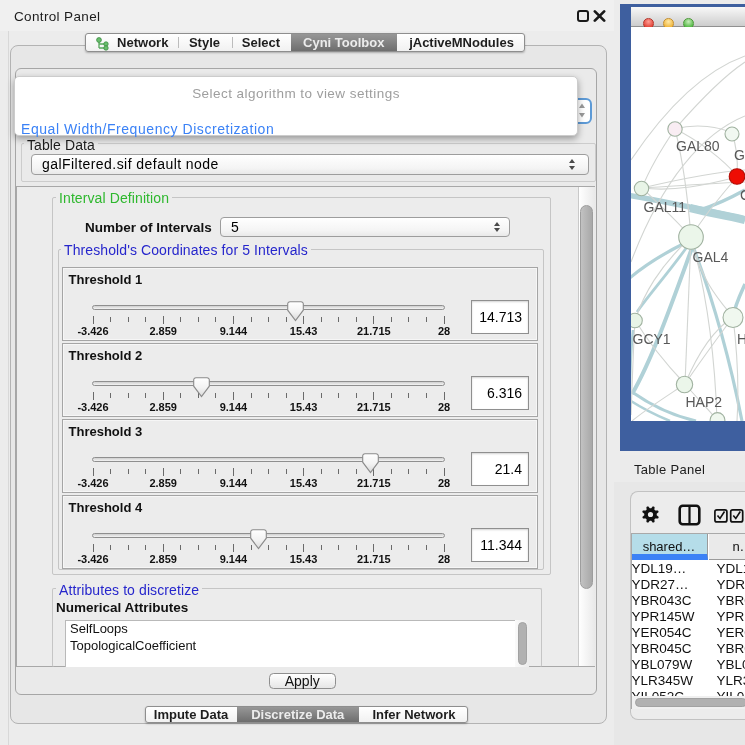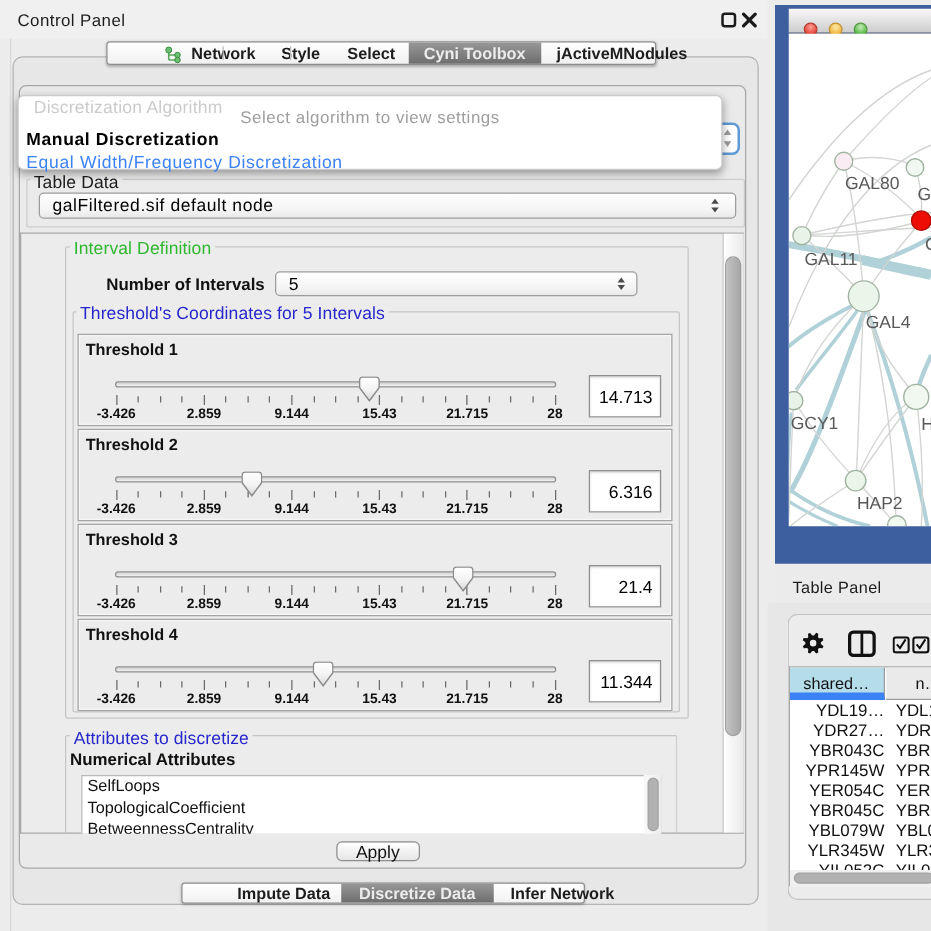--- a/index.html
+++ b/index.html
@@ -9,21 +9,21 @@
 
 #titlebar { left:0; top:0; width:614px; height:31px; background:#f0f0f0;padding-left:23px; }
 #titlebar span { position:absolute; left:14px; top:8.5px; font-size:13.5px; letter-spacing:0.35px; color:#1c1c1c; }
 #leftedge { left:8px; top:31px; width:1px; height:714px; background:#d8d8d8; }
 #icon-sq { left:577px; top:10px; width:12px; height:12px; border:2px solid #1a1a1a; border-radius:3px; }
 #icon-x  { left:593px; top:9px; width:13px; height:14px; }
 
 .tabbar { position:absolute; border:1px solid #8e8e8e; border-radius:3px;
   background:linear-gradient(#ffffff,#f1f1f1); box-shadow:0 1px 2px rgba(0,0,0,0.25); }
 .tseg { position:absolute; top:0; height:100%; font-size:13px; font-weight:700; color:#1d1d1d;
-  text-align:center; line-height:18px;margin-left:36px; }
+  text-align:center; line-height:18px; }
 .tsel { background:linear-gradient(#979797,#6e6e6e); color:#ececec; }
 .tsep { position:absolute; top:3px; bottom:3px; width:1px; background:#bcbcbc; }
 
 #outerpanel { left:10px; top:45px; width:597px; height:678.5px; background:#e7e7e7;
   border:1px solid #b3b3b3; border-radius:8px; }
 #algopanel { left:15px; top:68px; width:582px; height:627px; background:#eaeaea;
   border:1px solid #a6a6a6; border-radius:6px; }
 
 
 #popup { left:14px; top:76px; width:564px; height:60px; background:#ffffff; border:1px solid #cccccc;
@@ -86,21 +86,21 @@
 #tpbg { left:614px; top:482px; width:131px; height:263px; background:#e7e7e7; }
 #tpanel { left:629.5px; top:490.5px; width:116px; height:229.5px; background:#ececec;
   border:1px solid #c2c2c2; border-radius:8px 0 0 8px; border-right:none; }
 
 #tbl { left:630.5px; top:533px; width:114.5px; height:175.5px; background:#fff; border-left:1px solid #a9a9a9; border-top:1px solid #a9a9a9; overflow:hidden; }
 #th1 { position:absolute; left:0; top:0; width:76px; height:26px; background:#b5dde9; border-right:1px solid #9a9a9a; border-bottom:6px solid #3b82f6;
   font-size:13px; color:#111; text-align:center; line-height:26px; }
 #th2 { position:absolute; left:77px; top:0; width:68px; height:26px; background:#eaeaea; border-bottom:1px solid #9a9a9a;
   font-size:13px; color:#111; text-align:center; line-height:26px; }
 .trow { position:absolute; left:0; width:115px; height:16.1px; font-size:13.5px; color:#111; }
-.tc1 { position:absolute; left:0; width:76px; text-align:right; }
+.tc1 { position:absolute; left:0; width:76px; text-align:left; }
 .tc2 { position:absolute; left:85px; }
 #hsb { position:absolute; left:0px; top:161.5px; width:115px; height:14px; background:#f0f0f0; }
 #hsb i { position:absolute; left:3px; top:2.5px; width:112px; height:9px; background:#b1b1b1; border-radius:4.5px; border:1px solid #a2a2a2; }
 </style></head>
 <body>
 <div class="abs" id="titlebar">
     <span>Control Panel</span>
   </div>
 <div class="abs" id="leftedge"></div>
 <div class="abs" id="icon-sq"></div>
@@ -311,21 +311,20 @@
     </svg>
  <div class="vbox">11.344</div>
 </div>
 
 <div class="fieldset" style="left:52px; top:588px; width:490px; height:79px; border-bottom:none;"></div>
 <div class="flabel" style="left:56px; top:582px; color:#2626cc; background:#ececec;">Attributes to discretize</div>
 <div class="abs" style="left:56px; top:600px; font-size:13.5px; font-weight:700; color:#111;">Numerical Attributes</div>
 <div class="abs" id="attrlist">
     <div>SelfLoops</div>
     <div>TopologicalCoefficient</div>
-    <div>BetweennessCentrality</div>
   </div>
 <div class="abs" id="alsb">
     <i></i>
   </div>
 
 <div class="abs" id="vsb-track"></div>
 <div class="abs" id="vsb-thumb"></div>
 
 <div class="abs" id="applybtn">Apply</div>
 
@@ -339,23 +338,21 @@
     </div>
   </div>
 
 <div class="abs" id="combofrag">
     <svg style="position:absolute;right:4px;top:3px" width="8" height="15" viewBox="0 0 8 15">
       <path d="M4,0.5 L7,5 H1 Z" fill="#9a9a9a"></path>
       <path d="M4,14.5 L1,10 H7 Z" fill="#9a9a9a"></path>
     </svg>
   </div>
 <div class="abs" id="popup">
-  <div class="ghost">Discretization Algorithm</div>
   <div class="prompt">Select algorithm to view settings</div>
-  <div class="it1">Manual Discretization</div>
   <div class="it2">Equal Width/Frequency Discretization</div>
 </div>
 
 <div class="tabbar" style="left:144.5px; top:705.5px; width:323.5px; height:17px;">
   <div class="tseg" style="left:0; width:91px; line-height:16px;">Impute Data</div>
   <div class="tseg tsel" style="left:91px; width:122.5px; line-height:16px;">Discretize Data</div>
   <div class="tseg" style="left:213.5px; width:110px; line-height:16px;">Infer Network</div>
 </div>
 
 <div class="abs" id="netframe"></div>

